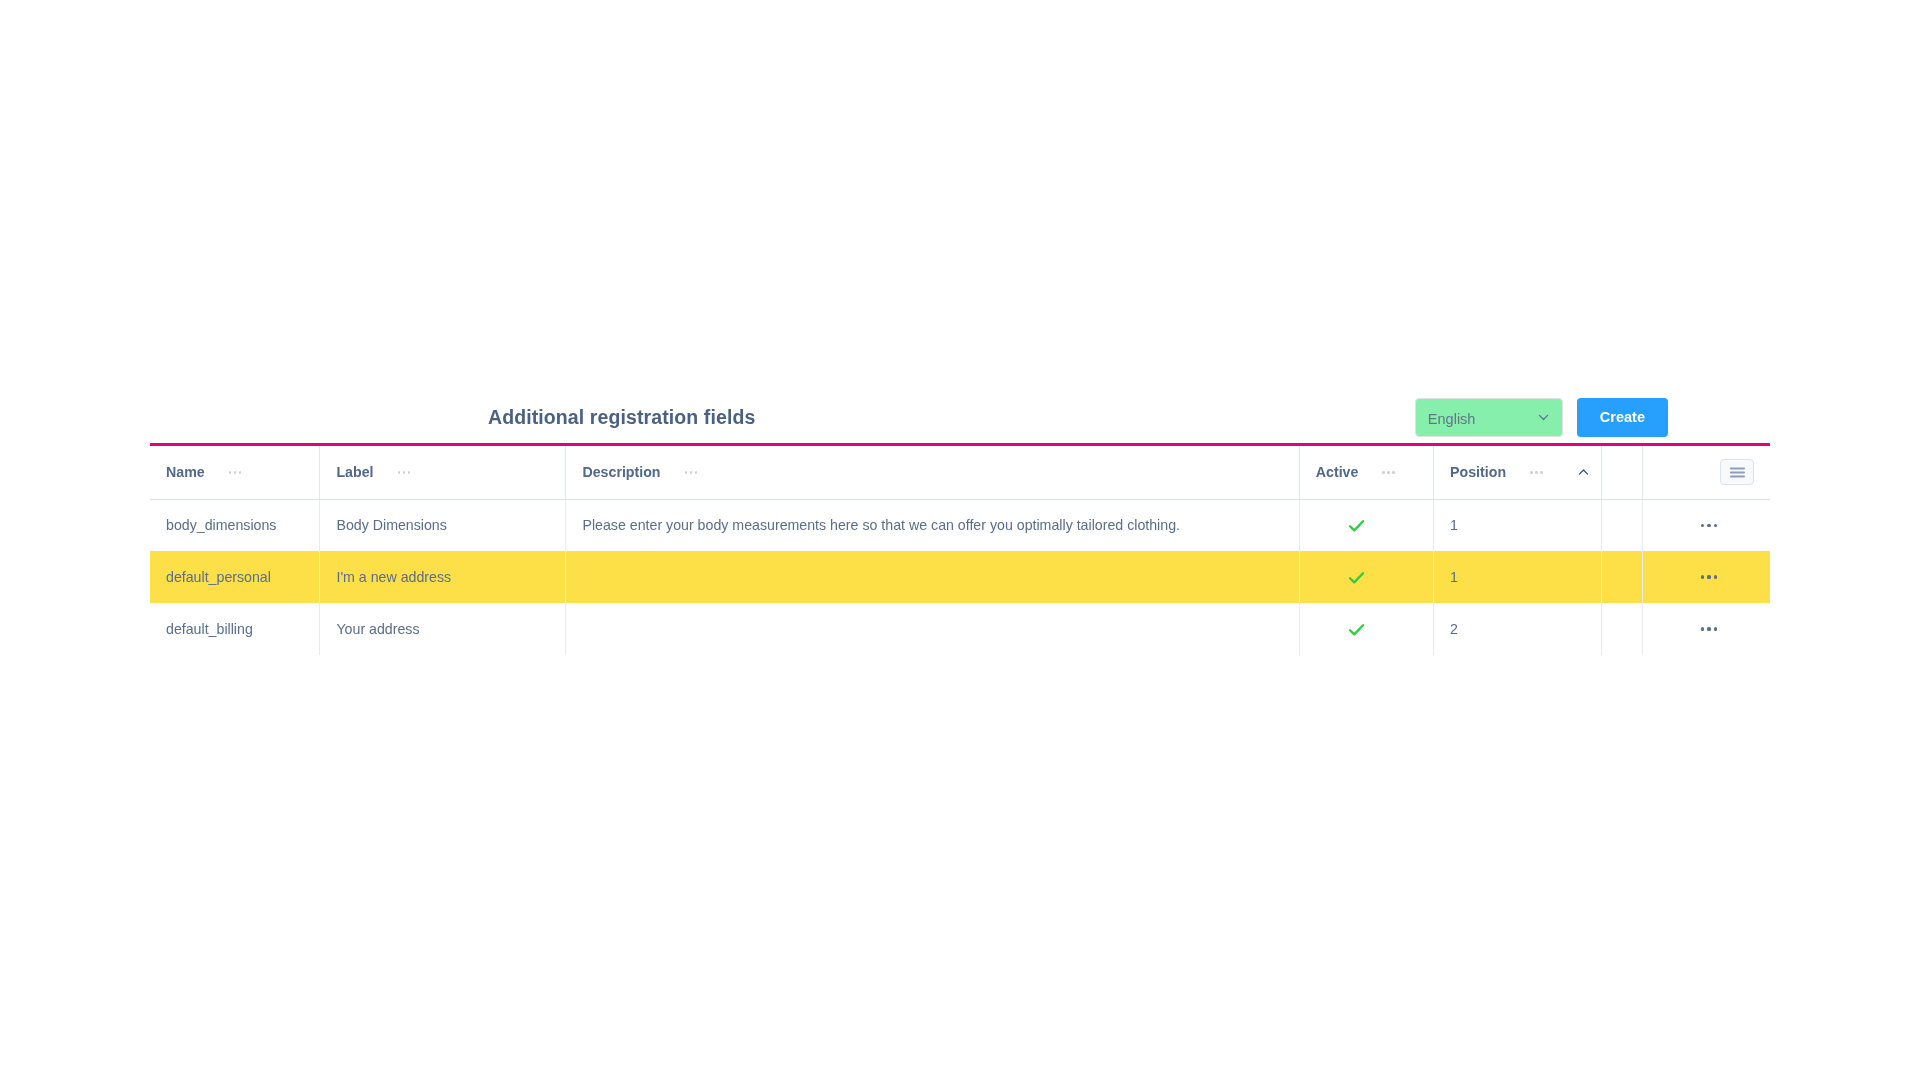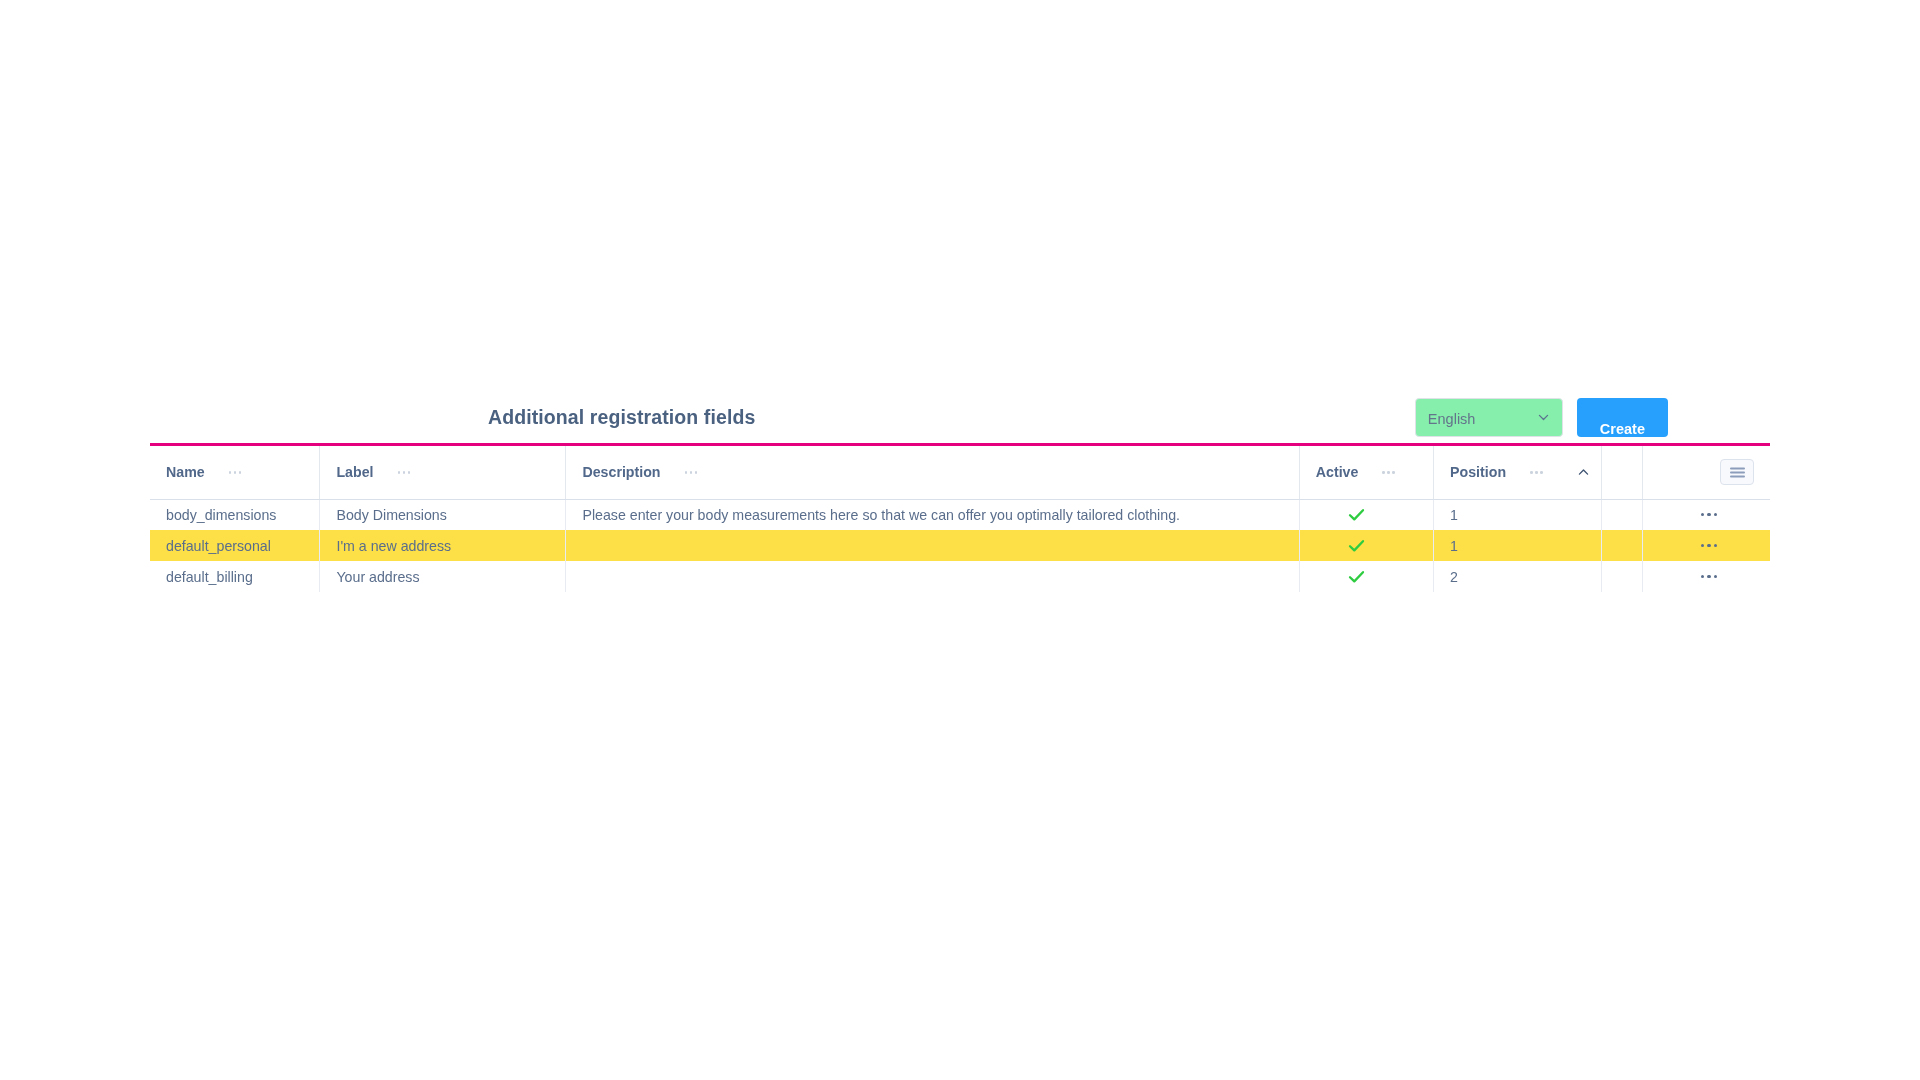--- a/index.html
+++ b/index.html
@@ -68,21 +68,21 @@
     top: 50%;
     transform: translateY(-50%);
     width: 13px;
     height: 13px;
     display: block;
   }
   .chevron-down svg, .chevron-up svg, .hamburger svg { display: block; }
 
   .create-btn {
     height: 39px;
-    padding: 12px 23px;
+    padding: 0 23px;
     border: none;
     border-radius: 4px;
     background: #26a0fc;
     color: #ffffff;
     font-size: 14.5px;
     font-weight: bold;
     font-family: "Liberation Sans", sans-serif;
     cursor: pointer;
     line-height: 39px;
   }
@@ -153,21 +153,21 @@
     display: flex;
     align-items: center;
     justify-content: center;
     cursor: pointer;
     margin-left: auto;
     margin-right: 0;
   }
   .hamburger { width: 15px; height: 11px; }
 
   .grid-table td {
-    height: 31px;
+    height: 52px;
     padding: 0 16px;
     font-size: 14.2px;
     color: #5a6e8c;
     vertical-align: middle;
     border-right: 1px solid #e8ecf2;
     white-space: nowrap;
     overflow: hidden;
     text-overflow: ellipsis;
   }
   .grid-table td.no-div { border-right: none; }

